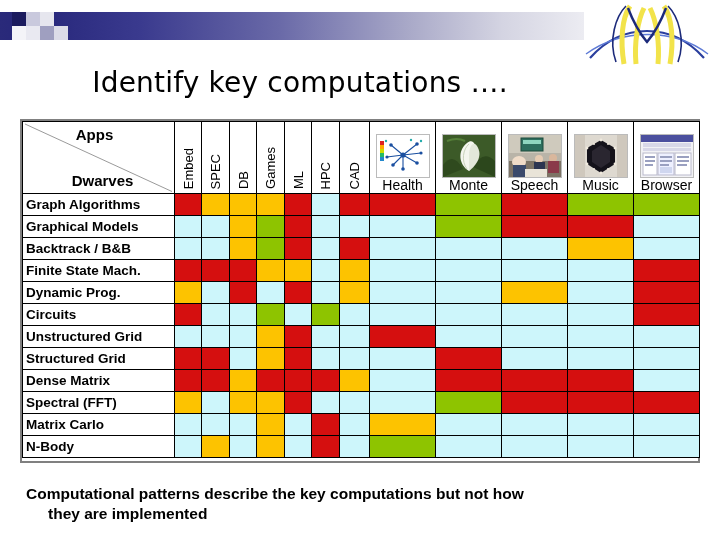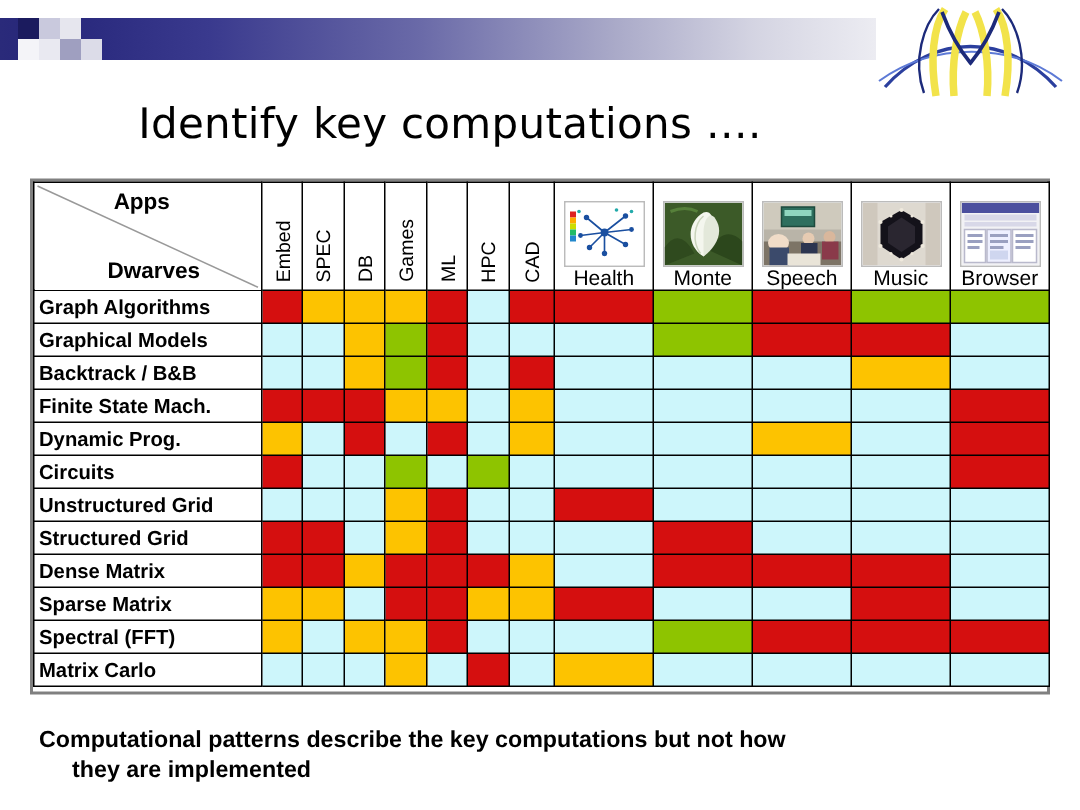--- a/index.html
+++ b/index.html
@@ -361,35 +361,20 @@
             <td class="cell" style="background: rgb(213, 15, 15);"></td>
             <td class="cell" style="background: rgb(213, 15, 15);"></td>
             <td class="cell" style="background: rgb(253, 195, 0);"></td>
             <td class="cell" style="background: rgb(205, 246, 251);"></td>
             <td class="cell" style="background: rgb(213, 15, 15);"></td>
             <td class="cell" style="background: rgb(213, 15, 15);"></td>
             <td class="cell" style="background: rgb(213, 15, 15);"></td>
             <td class="cell" style="background: rgb(205, 246, 251);"></td>
           </tr>
           <tr>
-            <td class="rowlbl">Sparse Matrix</td>
-            <td class="cell" style="background: rgb(253, 195, 0);"></td>
-            <td class="cell" style="background: rgb(253, 195, 0);"></td>
-            <td class="cell" style="background: rgb(205, 246, 251);"></td>
-            <td class="cell" style="background: rgb(213, 15, 15);"></td>
-            <td class="cell" style="background: rgb(213, 15, 15);"></td>
-            <td class="cell" style="background: rgb(253, 195, 0);"></td>
-            <td class="cell" style="background: rgb(253, 195, 0);"></td>
-            <td class="cell" style="background: rgb(213, 15, 15);"></td>
-            <td class="cell" style="background: rgb(205, 246, 251);"></td>
-            <td class="cell" style="background: rgb(205, 246, 251);"></td>
-            <td class="cell" style="background: rgb(213, 15, 15);"></td>
-            <td class="cell" style="background: rgb(205, 246, 251);"></td>
-          </tr>
-          <tr>
             <td class="rowlbl">Spectral (FFT)</td>
             <td class="cell" style="background: rgb(253, 195, 0);"></td>
             <td class="cell" style="background: rgb(205, 246, 251);"></td>
             <td class="cell" style="background: rgb(253, 195, 0);"></td>
             <td class="cell" style="background: rgb(253, 195, 0);"></td>
             <td class="cell" style="background: rgb(213, 15, 15);"></td>
             <td class="cell" style="background: rgb(205, 246, 251);"></td>
             <td class="cell" style="background: rgb(205, 246, 251);"></td>
             <td class="cell" style="background: rgb(205, 246, 251);"></td>
             <td class="cell" style="background: rgb(142, 196, 0);"></td>
@@ -400,20 +385,35 @@
           <tr>
             <td class="rowlbl">Matrix Carlo</td>
             <td class="cell" style="background: rgb(205, 246, 251);"></td>
             <td class="cell" style="background: rgb(205, 246, 251);"></td>
             <td class="cell" style="background: rgb(205, 246, 251);"></td>
             <td class="cell" style="background: rgb(253, 195, 0);"></td>
             <td class="cell" style="background: rgb(205, 246, 251);"></td>
             <td class="cell" style="background: rgb(213, 15, 15);"></td>
             <td class="cell" style="background: rgb(205, 246, 251);"></td>
             <td class="cell" style="background: rgb(253, 195, 0);"></td>
+            <td class="cell" style="background: rgb(205, 246, 251);"></td>
+            <td class="cell" style="background: rgb(205, 246, 251);"></td>
+            <td class="cell" style="background: rgb(205, 246, 251);"></td>
+            <td class="cell" style="background: rgb(205, 246, 251);"></td>
+          </tr>
+          <tr>
+            <td class="rowlbl">N-Body</td>
+            <td class="cell" style="background: rgb(205, 246, 251);"></td>
+            <td class="cell" style="background: rgb(253, 195, 0);"></td>
+            <td class="cell" style="background: rgb(205, 246, 251);"></td>
+            <td class="cell" style="background: rgb(253, 195, 0);"></td>
+            <td class="cell" style="background: rgb(205, 246, 251);"></td>
+            <td class="cell" style="background: rgb(213, 15, 15);"></td>
+            <td class="cell" style="background: rgb(205, 246, 251);"></td>
+            <td class="cell" style="background: rgb(142, 196, 0);"></td>
             <td class="cell" style="background: rgb(205, 246, 251);"></td>
             <td class="cell" style="background: rgb(205, 246, 251);"></td>
             <td class="cell" style="background: rgb(205, 246, 251);"></td>
             <td class="cell" style="background: rgb(205, 246, 251);"></td>
           </tr>
         </tbody>
     </table>
   </div>
 
   <div class="caption">

